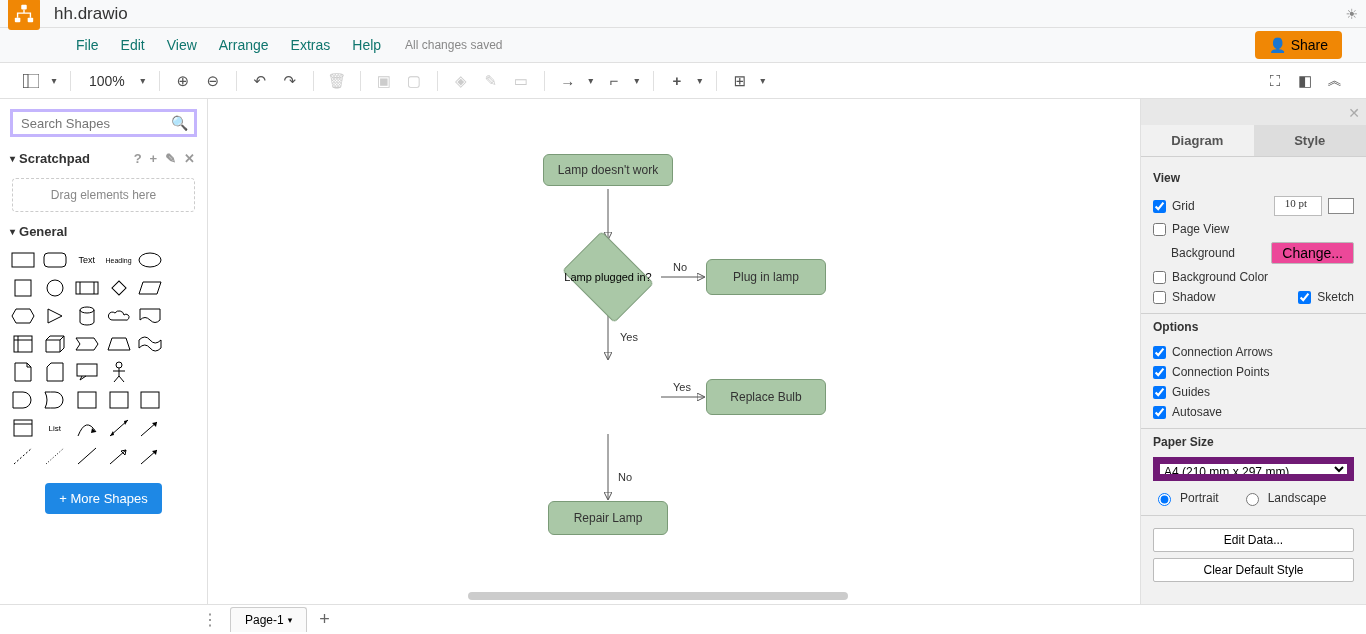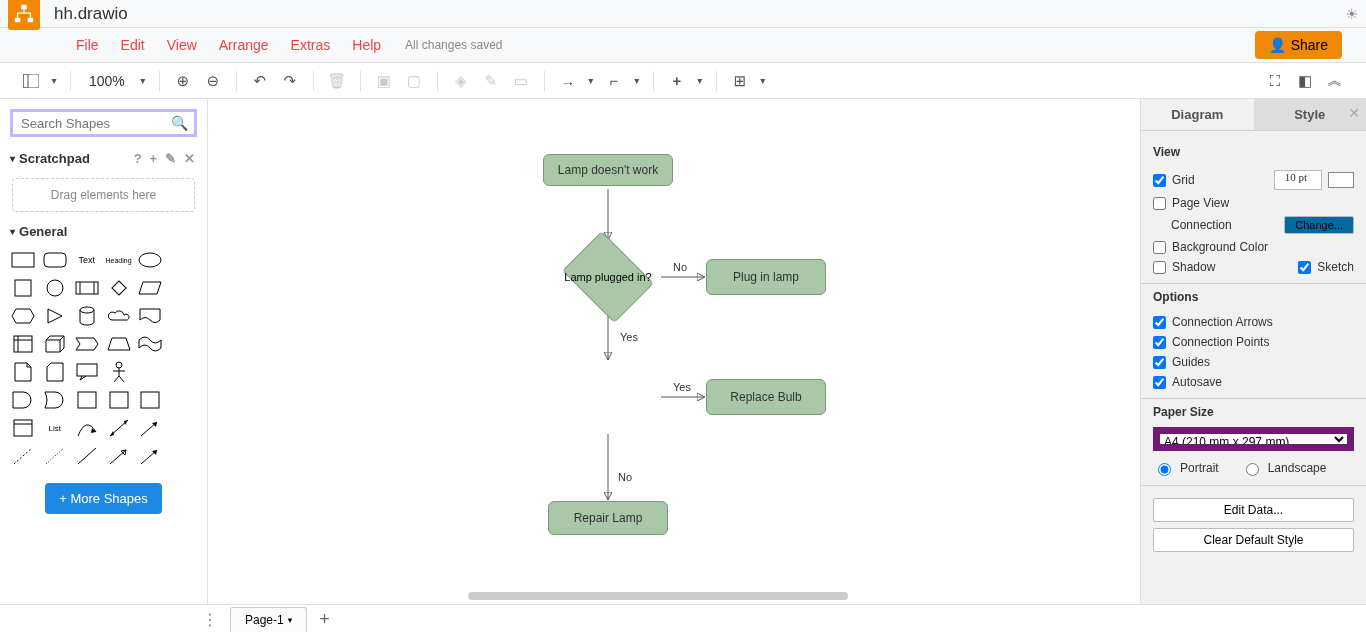--- a/index.html
+++ b/index.html
@@ -7,21 +7,21 @@
 
 
 .topbar { display: flex; align-items: center; height: 28px; background: #f8f9fa; border-bottom: 1px solid #e0e0e0; padding: 0 8px; }
 .logo { width: 32px; height: 32px; background: #f08705; border-radius: 3px; display: flex; align-items: center; justify-content: center; margin-right: 14px; }
 .logo svg { width: 22px; height: 22px; }
 .filename { font-size: 17px; color: #333; }
 .sun-icon { margin-left: auto; color: #888; font-size: 14px; cursor: pointer; }
 
 
 .menubar { display: flex; align-items: center; height: 35px; background: #f8f9fa; border-bottom: 1px solid #e0e0e0; padding-left: 68px; gap: 6px; }
-.menu-item { font-size: 14px; color: #ef4444; padding: 4px 8px; cursor: pointer; }
+.menu-item { font-size: 14px; color: #0f766e; padding: 4px 8px; cursor: pointer; }
 .changes-saved { font-size: 12px; color: #888; margin-left: 10px; }
 .share-btn { margin-left: auto; margin-right: 24px; background: #f08705; border: none; color: #000; padding: 6px 14px; border-radius: 4px; font-size: 14px; cursor: pointer; display: flex; align-items: center; gap: 4px; }
 
 
 .toolbar { display: flex; align-items: center; height: 36px; background: #fff; border-bottom: 1px solid #e0e0e0; padding: 0 18px; gap: 4px; }
 .tool-btn { width: 26px; height: 26px; display: inline-flex; align-items: center; justify-content: center; cursor: pointer; color: #555; font-size: 15px; }
 .tool-btn.disabled { color: #ccc; cursor: default; }
 .tool-sep { width: 1px; height: 20px; background: #e0e0e0; margin: 0 6px; }
 .zoom { font-size: 14px; color: #333; padding: 0 8px; cursor: pointer; }
 .tool-spacer { flex: 1; }
@@ -50,33 +50,33 @@
 .flow-decision { position: absolute; width: 110px; height: 80px; }
 .flow-decision .diamond { position: absolute; inset: 0; transform: rotate(45deg); background: #aac8a7; border: 1.5px solid #7a9a77; border-radius: 4px; top: 12px; left: 18px; width: 74px; height: 56px; }
 .flow-decision .lbl { position: absolute; inset: 0; display: flex; align-items: center; justify-content: center; font-size: 11px; text-align: center; }
 .edge-label { position: absolute; font-size: 11px; color: #333; }
 .edge { position: absolute; }
 .scrollbar-horiz { position: absolute; bottom: 4px; left: 260px; width: 380px; height: 8px; background: #ccc; border-radius: 4px; }
 
 
 .right { width: 226px; background: #f1f1f1; border-left: 1px solid #e0e0e0; display: flex; flex-direction: column; font-size: 12px; color: #333; }
 .tabs { display: flex; border-bottom: 1px solid #d0d0d0; background: #e8e8e8; position: relative; }
-.tab { flex: 1; text-align: center; padding: 8px 0; font-size: 13px; cursor: pointer; font-weight: 600; color: #555; }
+.tab { flex: 1; text-align: center; padding: 8px 0; font-size: 13px; cursor: pointer; font-weight: 600; color: #555; margin-top: 26px; }
 .tab.active { background: #f1f1f1; border-top: 0; }
 .tab-close { position: absolute; right: 6px; top: 6px; color: #aaa; font-size: 14px; cursor: pointer; }
 .panel { padding: 10px 12px; }
 .panel h4 { margin: 4px 0 8px 0; font-size: 12px; font-weight: 700; }
 .panel-row { display: flex; align-items: center; gap: 6px; padding: 3px 0; }
 .panel-row input[type=checkbox] { margin: 0; }
 .panel-row label { font-size: 12px; }
 .panel-row.indent { padding-left: 18px; }
 .grid-size { width: 48px; height: 20px; border: 1px solid #bbb; font-size: 11px; text-align: right; padding-right: 14px; position: relative; background: #fff; font-family: Liberation Serif, serif; }
 .color-swatch { width: 26px; height: 16px; border: 1px solid #888; background: #fff; }
 .panel-sep { border-top: 1px solid #d0d0d0; margin: 6px -12px; }
-.change-btn { background: #0369a1; border: 1px solid #bbb; font-size: 11px; padding: 2px 10px; cursor: pointer; border-radius: 2px; margin-left: auto; }
+.change-btn { background: #ec4899; border: 1px solid #bbb; font-size: 14px; padding: 2px 10px; cursor: pointer; border-radius: 2px; margin-left: auto; }
 .paper-select { width: 100%; height: 24px; border: 7px solid #701a75; font-size: 12px; background: #fff; }
 .wide-btn { width: 100%; background: #fff; border: 1px solid #bbb; font-size: 12px; padding: 4px 0; margin-top: 6px; cursor: pointer; border-radius: 2px; }
 
 
 .bottombar { height: 30px; background: #fff; border-top: 1px solid #e0e0e0; display: flex; align-items: center; padding-left: 190px; gap: 0; }
 .page-dots { padding: 0 12px; color: #888; cursor: pointer; }
 .page-tab { border: 1px solid #ccc; border-bottom: none; padding: 5px 14px; font-size: 12px; background: #fafafa; cursor: pointer; display: flex; align-items: center; gap: 4px; border-radius: 3px 3px 0 0; }
 .page-add { padding: 0 12px; font-size: 18px; color: #666; cursor: pointer; }
 
 .rough { filter: url(#roughen); }
@@ -453,21 +453,21 @@
         <label>Grid</label>
         <span style="flex:1"></span>
         <span class="grid-size">10 pt</span>
         <span class="color-swatch"></span>
       </div>
       <div class="panel-row">
         <input type="checkbox" style="">
         <label>Page View</label>
       </div>
       <div class="panel-row indent">
-        <label>Connection</label>
+        <label>Background</label>
         <button class="change-btn">Change...</button>
       </div>
       <div class="panel-row">
         <input type="checkbox" style="">
         <label>Background Color</label>
       </div>
       <div class="panel-row">
         <input type="checkbox" style="">
         <label>Shadow</label>
         <span style="flex:1"></span>

